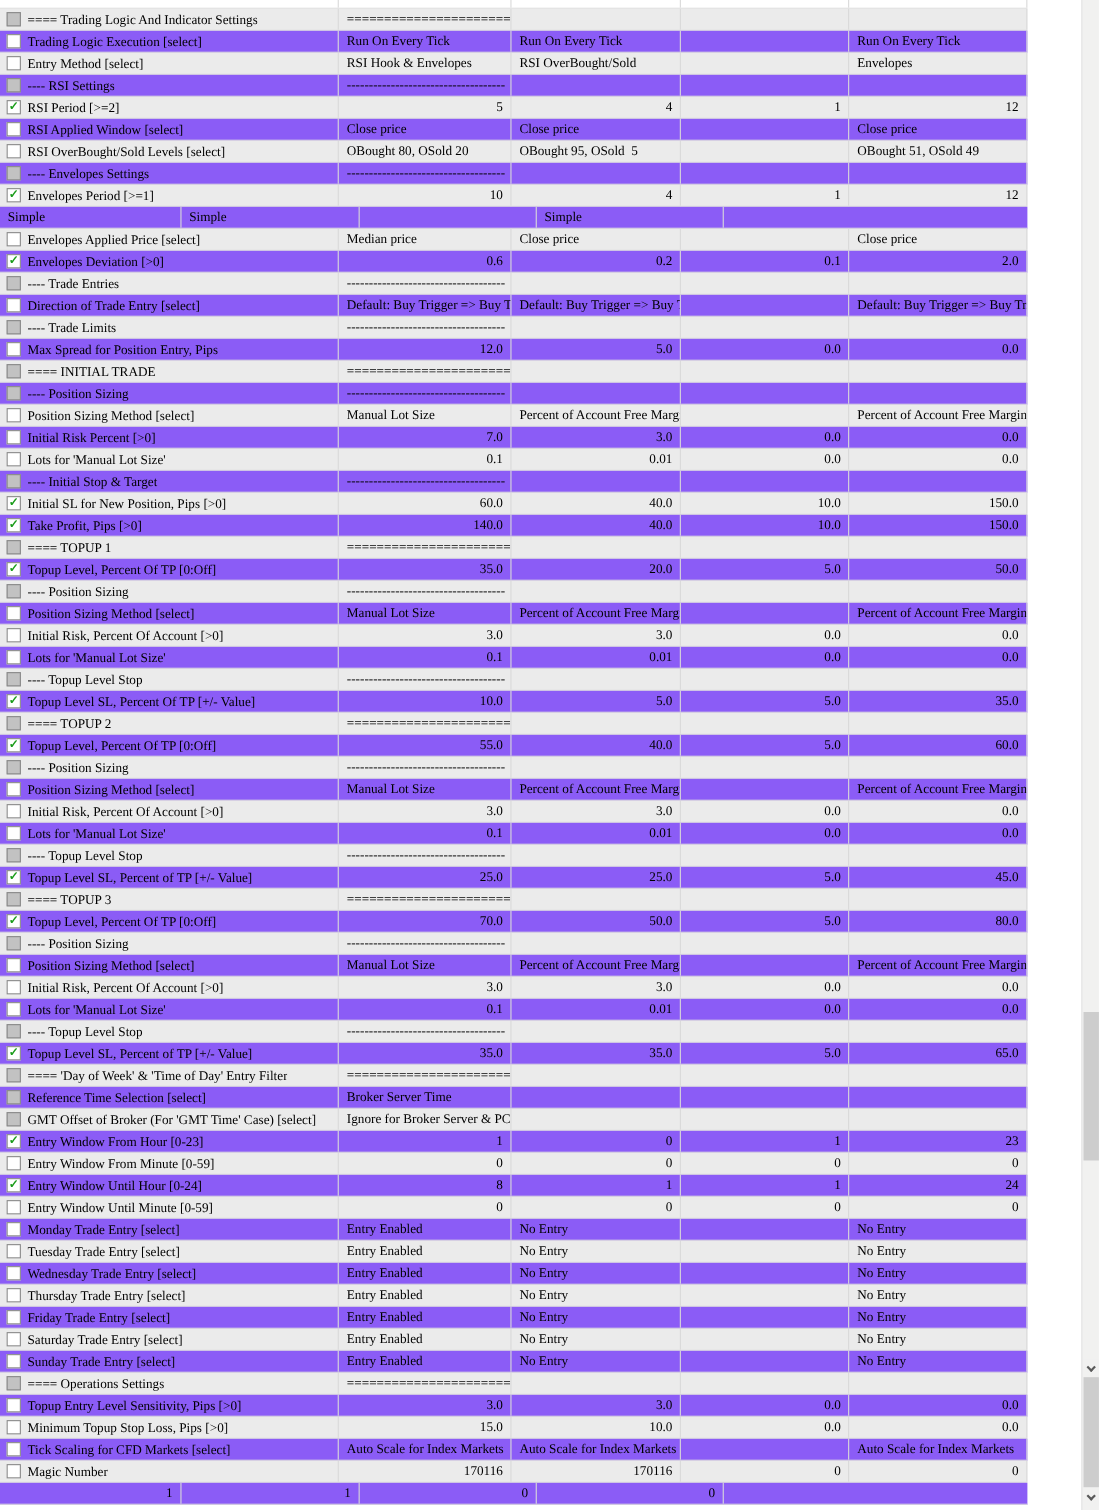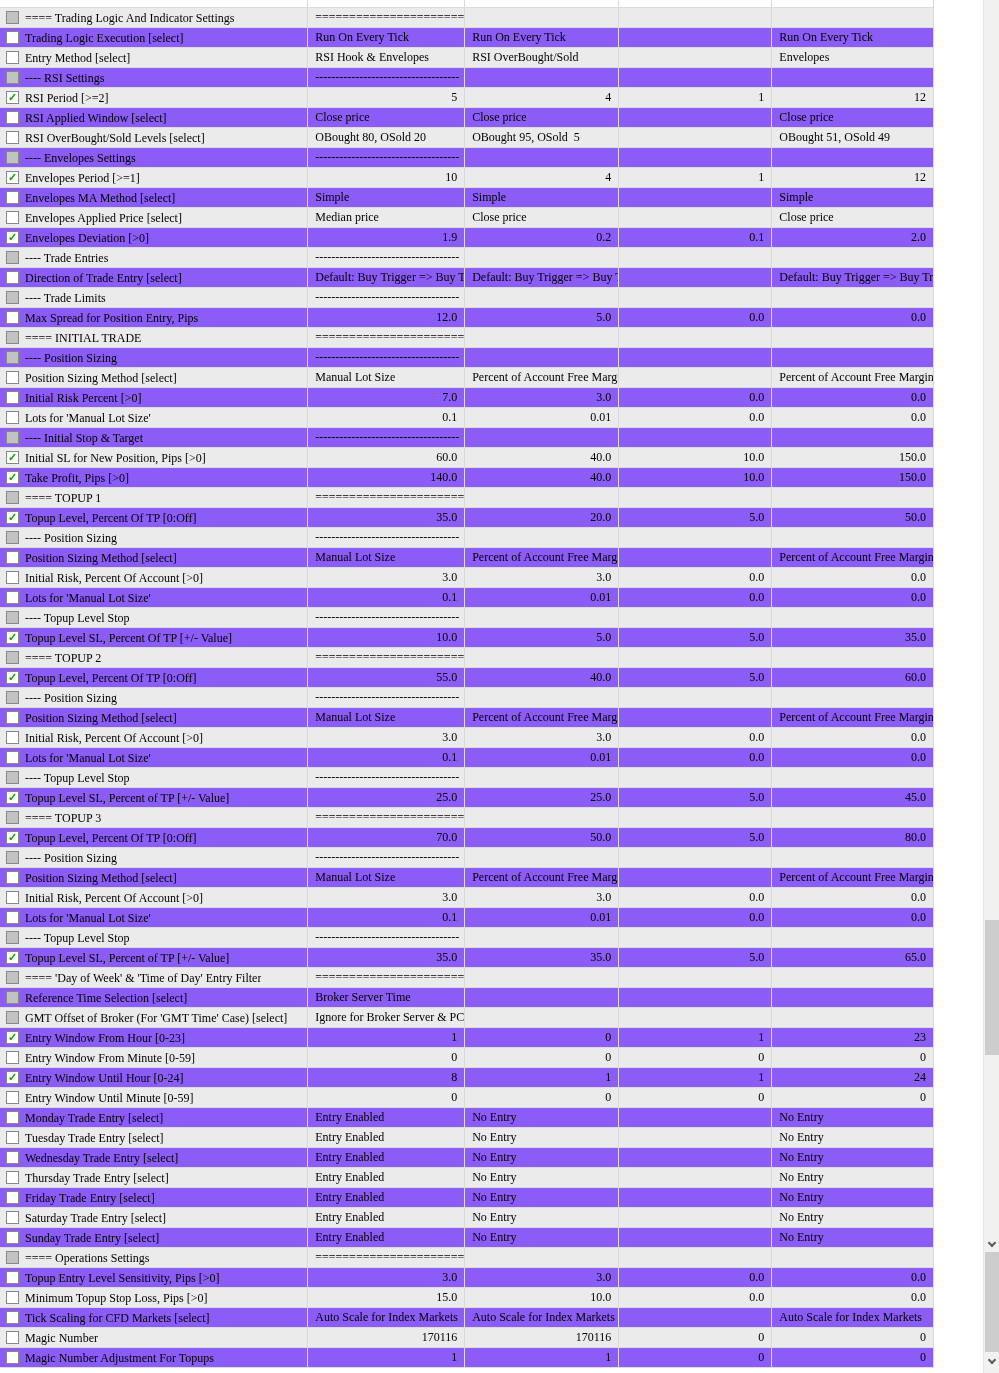--- a/index.html
+++ b/index.html
@@ -101,36 +101,35 @@
       <div class="cell stop filler"></div>
     </div>
     <div class="row g">
       <div class="cell var"><span class="cb on">✓</span><span class="lab">Envelopes Period [&gt;=1]</span></div>
       <div class="cell value num">10</div>
       <div class="cell start num">4</div>
       <div class="cell step num">1</div>
       <div class="cell stop num">12</div>
     </div>
     <div class="row w">
-      <div class="cell var"><span class="cb off"></span><span class="lab">Envelopes MA Method [select]</span></div>
       <div class="cell value">Simple</div>
       <div class="cell start">Simple</div>
       <div class="cell step"></div>
       <div class="cell stop">Simple</div>
     </div>
     <div class="row g">
       <div class="cell var"><span class="cb off"></span><span class="lab">Envelopes Applied Price [select]</span></div>
       <div class="cell value">Median price</div>
       <div class="cell start">Close price</div>
       <div class="cell step"></div>
       <div class="cell stop">Close price</div>
     </div>
     <div class="row w">
       <div class="cell var"><span class="cb on">✓</span><span class="lab">Envelopes Deviation [&gt;0]</span></div>
-      <div class="cell value num">1.9</div>
+      <div class="cell value num">0.6</div>
       <div class="cell start num">0.2</div>
       <div class="cell step num">0.1</div>
       <div class="cell stop num">2.0</div>
     </div>
     <div class="row g">
       <div class="cell var"><span class="cb gray"></span><span class="lab">---- Trade Entries</span></div>
       <div class="cell value filler">------------------------------------</div>
       <div class="cell start filler"></div>
       <div class="cell step filler"></div>
       <div class="cell stop filler"></div>
@@ -507,21 +506,20 @@
       <div class="cell stop">Auto Scale for Index Markets</div>
     </div>
     <div class="row g">
       <div class="cell var"><span class="cb off"></span><span class="lab">Magic Number</span></div>
       <div class="cell value num">170116</div>
       <div class="cell start num">170116</div>
       <div class="cell step num">0</div>
       <div class="cell stop num">0</div>
     </div>
     <div class="row w">
-      <div class="cell var"><span class="cb off"></span><span class="lab">Magic Number Adjustment For Topups</span></div>
       <div class="cell value num">1</div>
       <div class="cell start num">1</div>
       <div class="cell step num">0</div>
       <div class="cell stop num">0</div>
     </div>
   </div>
 
 <div id="vscroll">
   <div class="thumb" id="thumb1" style="top: 920px; height: 135px;"></div>
   <div class="sbtn" id="sbtn1" style="top: 1236px;">

